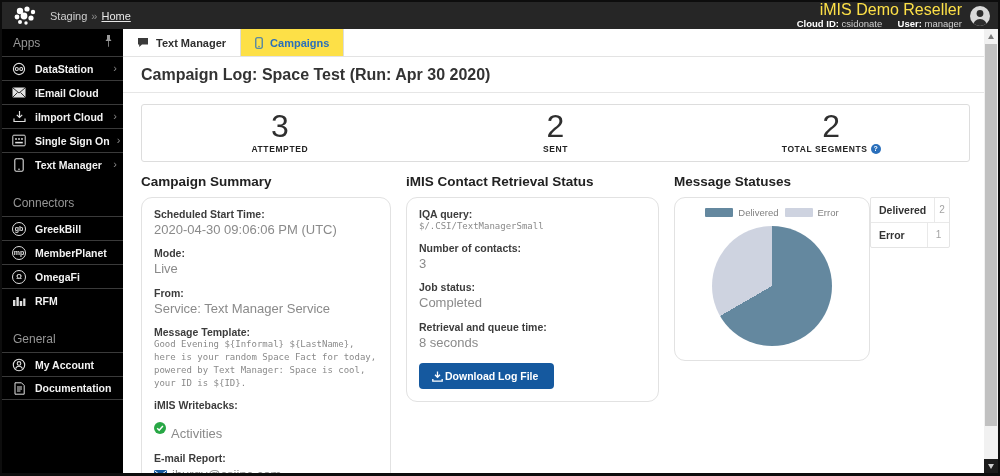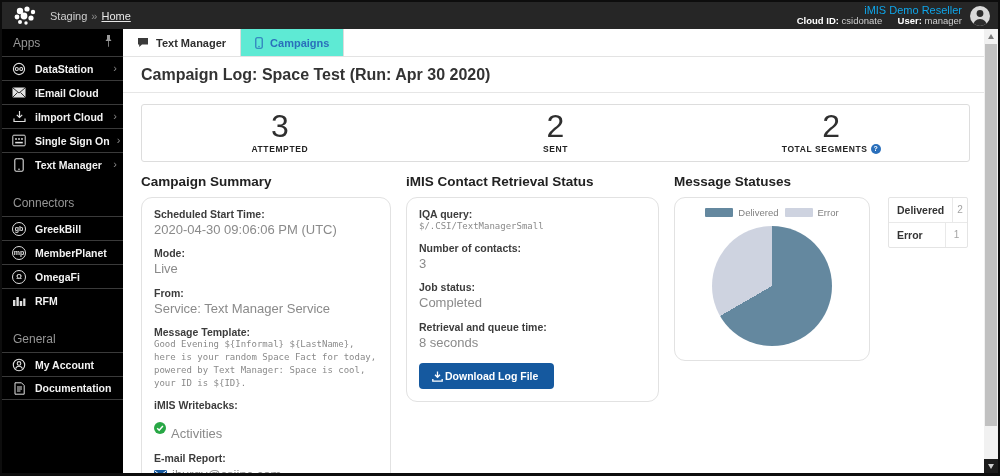--- a/index.html
+++ b/index.html
@@ -10,21 +10,21 @@
 
   
   .topbar { height:27px; background:#262626; display:flex; align-items:center; flex:0 0 27px;
             padding:0 8px 0 10px; color:#ddd; }
   .logo { width:30px; height:22px; margin-right:8px; }
   .crumb { font-size:11px; color:#cfcfcf; }
   .crumb .sep { color:#8d8d8d; margin:0 4px; }
   .crumb a { color:#e8e8e8; text-decoration:underline; cursor:pointer; }
   .top-right { margin-left:auto; display:flex; align-items:center; gap:8px; }
   .acct { text-align:right; line-height:1.15; }
-  .acct-name { font-size:11px; color:#0ea5e9; }
+  .acct-name { font-size:16px; color:#fde047; }
   .acct-sub { font-size:9.5px; color:#cfcfcf; }
   .acct-sub b { color:#fff; }
   .acct-sub .gap { display:inline-block; width:10px; }
   .avatar { width:20px; height:20px; border-radius:50%; background:#d9d9d9; overflow:hidden; }
 
   
   .bodyrow { flex:1; display:flex; overflow:hidden; }
 
   
   .sidebar { width:121px; background:#000000; flex:0 0 121px; overflow:hidden; }
@@ -39,21 +39,21 @@
   .sb-chev { margin-left:auto; color:#8a8a8a; font-size:11px; line-height:1; }
   .mono-ico { width:14px; height:14px; border:1px solid #e0e0e0; border-radius:50%;
               color:#e0e0e0; font-size:7px; font-weight:bold; display:flex; align-items:center;
               justify-content:center; }
   .sb-gap { height:13px; }
 
   
   .main { flex:1; background:#fff; display:flex; flex-direction:column; overflow:hidden; }
   .tabstrip { height:28px; flex:0 0 28px; display:flex; border-bottom:1px solid #e3e3e3; background:#fff; }
   .tab { display:flex; align-items:center; gap:7px; padding:0 14px; font-size:11px; font-weight:bold;
-         border-right:1px solid #dcdcdc; cursor:pointer; background:#5eead4; color:#777; }
+         border-right:1px solid #dcdcdc; cursor:pointer; background:#fde047; color:#777; }
   .tab.active { background:#fff; color:#2e2e2e; }
   .tab.blue { color:#2a6fbb; }
   .titlebar { padding:9px 18px 8px 18px; border-bottom:1px solid #e6e6e6; }
   .page-title { font-size:16px; font-weight:bold; color:#333; }
 
   .content { flex:1; overflow:hidden; padding:0 14px 0 18px; }
 
   
   .stats { margin-top:11px; border:1px solid #ddd; border-radius:3px; display:flex; padding:5px 0 7px; }
   .stat { flex:1; text-align:center; }
@@ -71,21 +71,21 @@
   .f-label { font-size:10.5px; font-weight:bold; color:#3c3c3c; margin-top:9px; }
   .f-label:first-child { margin-top:0; }
   .f-value { font-size:13px; color:#8a8a8a; line-height:1.35; margin-top:1px; }
   .f-mono { font-family:"DejaVu Sans Mono", monospace; font-size:9px; color:#8a8a8a; line-height:1.45; }
   .f-row { display:flex; align-items:center; gap:5px; margin-top:2px; }
   .btn { margin-top:12px; display:inline-flex; align-items:center; gap:2px; background:#15599f;
          border:none; border-radius:4px; color:#fff; font-weight:bold; font-size:10.5px;
          padding:7px 16px 7px 13px; cursor:pointer; font-family:inherit; }
 
   
-  .status-row { display:flex; gap:18px; align-items:flex-start; }
+  .status-row { display:flex; align-items:flex-start; }
   .chart-card { width:196px; flex:0 0 196px; padding:9px 8px 14px; }
   .legend { display:flex; justify-content:center; align-items:center; gap:6px; margin-bottom:8px; }
   .legend-item { display:flex; align-items:center; gap:5px; cursor:pointer; }
   .swatch { width:28px; height:9px; border-radius:1px; }
   .legend-txt { font-size:9.5px; color:#808080; }
   .pie { width:120px; height:120px; border-radius:50%; margin:4px auto 0; }
   .mini-table { width:80px; border:1px solid #e4e4e4; border-radius:2px; background:#fff; }
   .mt-row { display:flex; border-bottom:1px solid #e9e9e9; }
   .mt-row:last-child { border-bottom:none; }
   .mt-label { flex:1; padding:6px 8px; font-size:10.5px; font-weight:bold; color:#333; }

